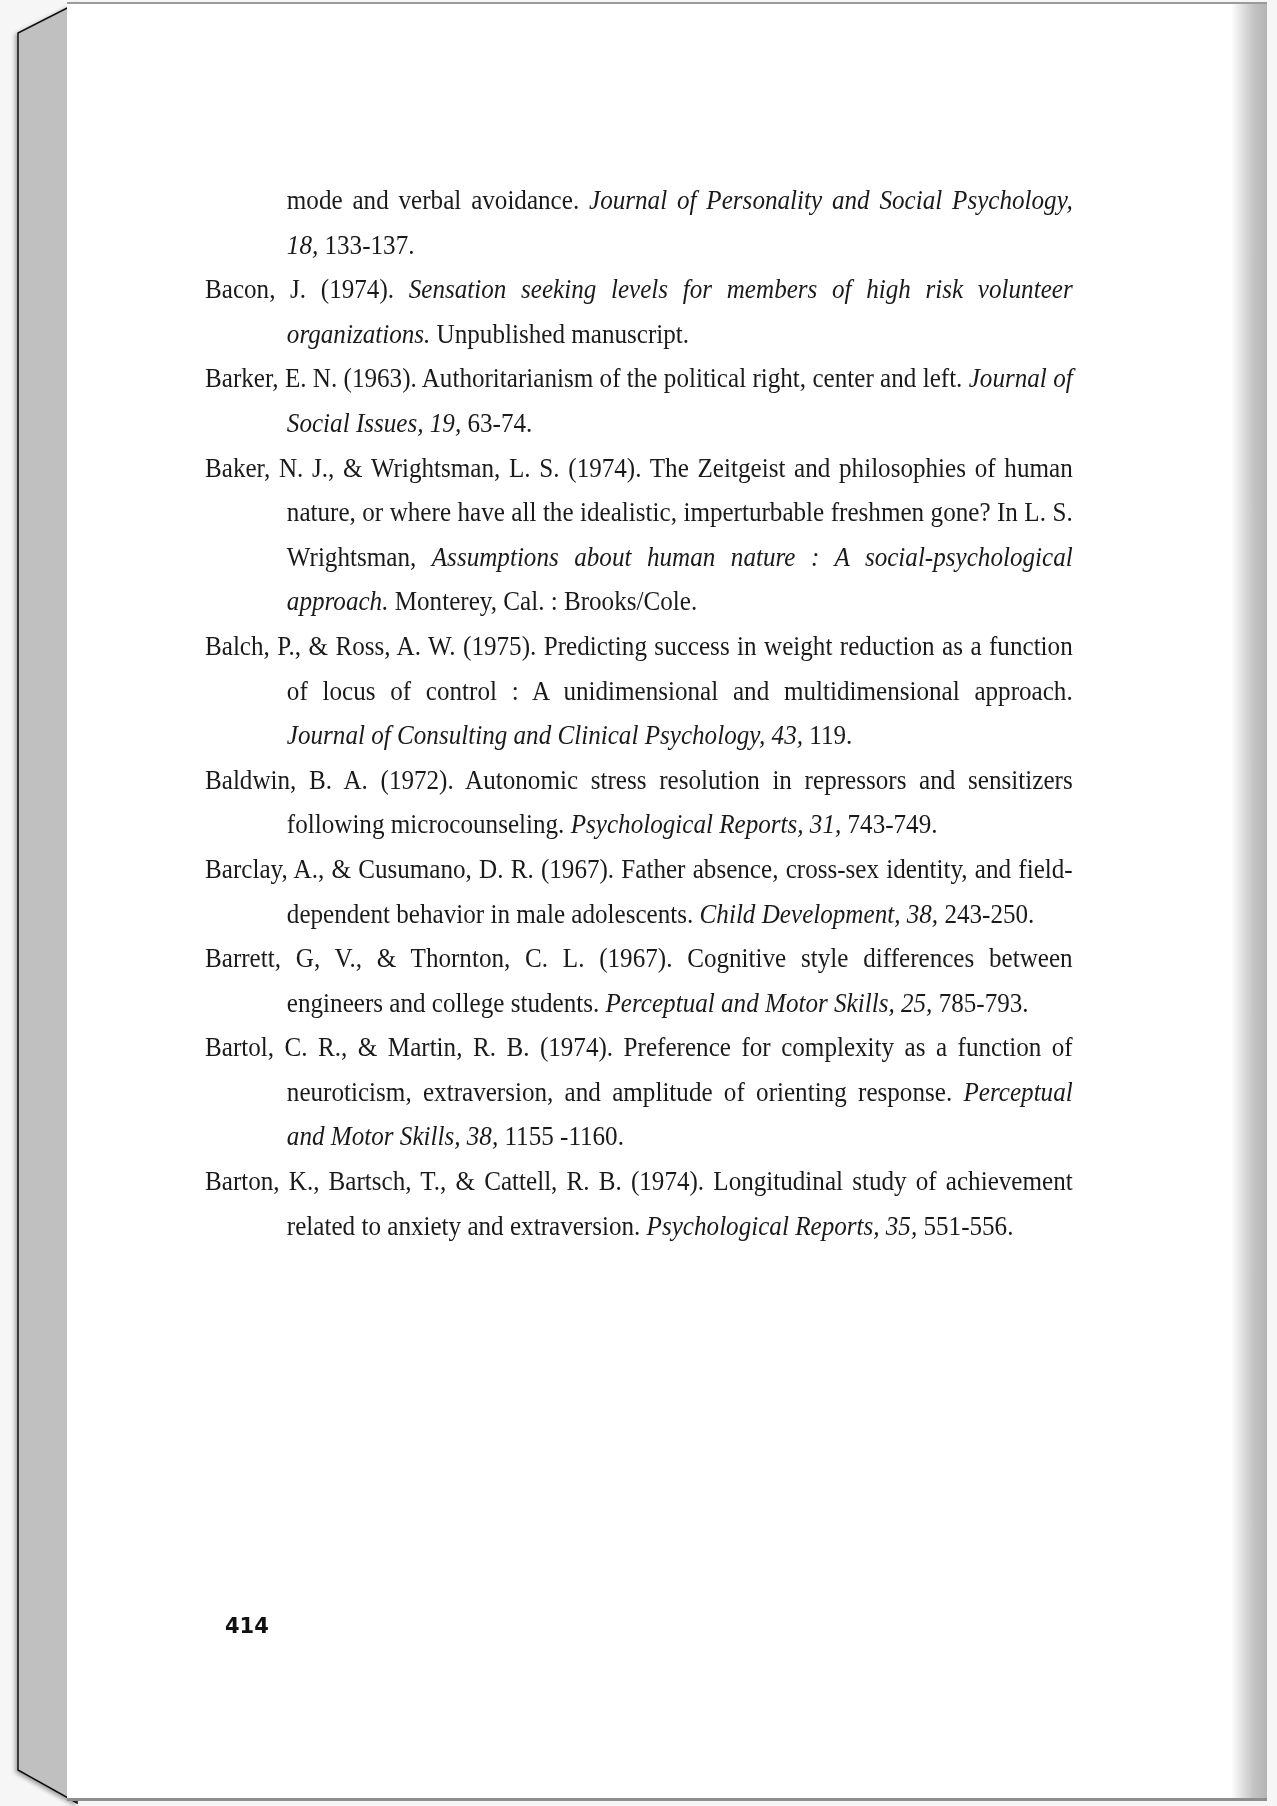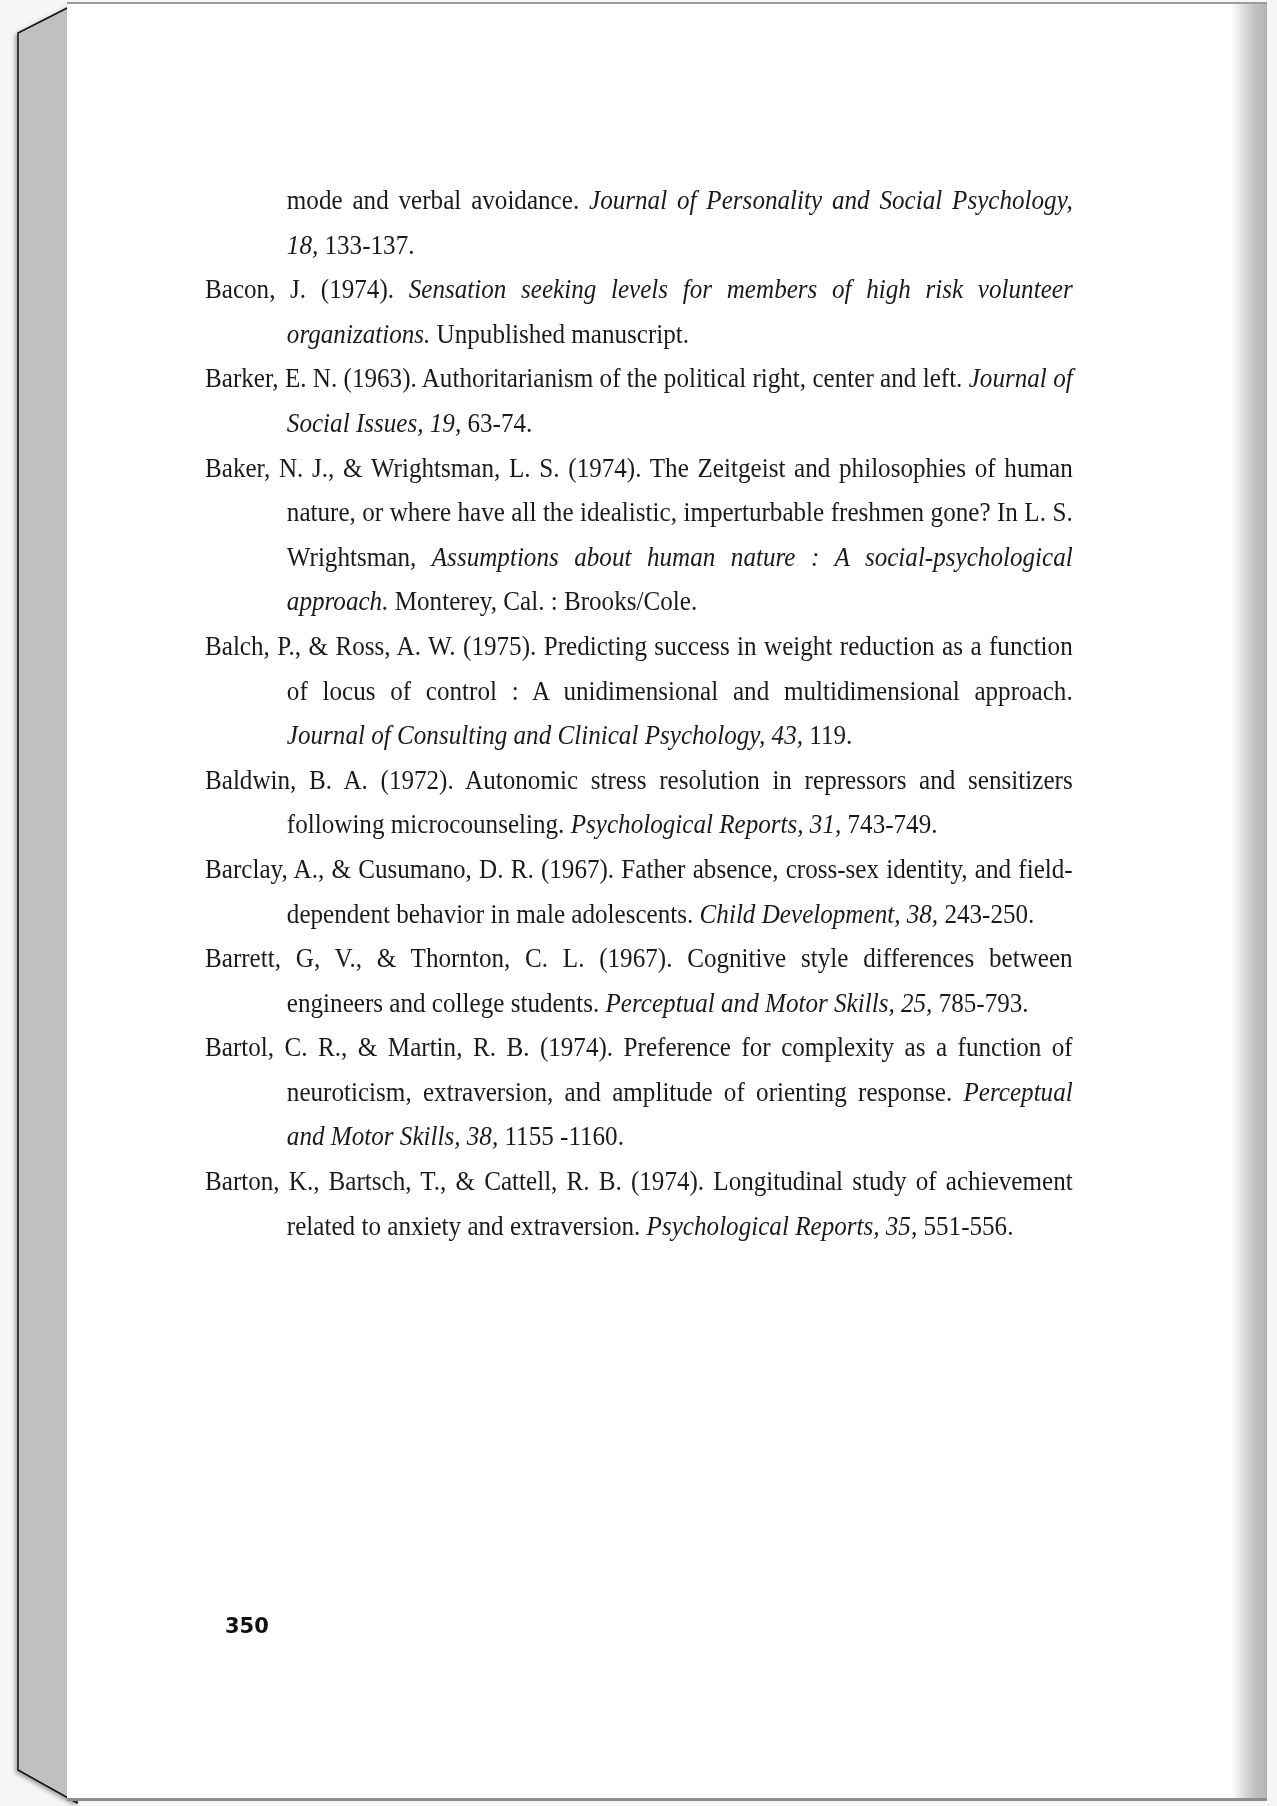--- a/index.html
+++ b/index.html
@@ -98,15 +98,15 @@
         <p class="ref"><span>Barker, E. N. (1963). Authoritarianism of the political right, center and left. </span><i>Journal of Social Issues, 19,</i><span> 63-74.</span></p>
         <p class="ref"><span>Baker, N. J., &amp; Wrightsman, L. S. (1974). The Zeitgeist and philos­ophies of human nature, or where have all the idealistic, imperturbable freshmen gone? In L. S. Wrightsman, </span><i>Assumptions about human nature : A social-psychological approach.</i><span> Monterey, Cal. : Brooks/Cole.</span></p>
         <p class="ref"><span>Balch, P., &amp; Ross, A. W. (1975). Predicting success in weight reduction as a function of locus of control : A unidimen­sional and multidimensional approach. </span><i>Journal of Consult­ing and Clinical Psychology, 43,</i><span> 119.</span></p>
         <p class="ref"><span>Baldwin, B. A. (1972). Autonomic stress resolution in repressors and sensitizers following microcounseling. </span><i>Psychological Reports, 31,</i><span> 743-749.</span></p>
         <p class="ref"><span>Barclay, A., &amp; Cusumano, D. R. (1967). Father absence, cross-sex identity, and field-dependent behavior in male adolescents. </span><i>Child Development, 38,</i><span> 243-250.</span></p>
         <p class="ref"><span>Barrett, G, V., &amp; Thornton, C. L. (1967). Cognitive style differences between engineers and college students. </span><i>Perceptual and Motor Skills, 25,</i><span> 785-793.</span></p>
         <p class="ref"><span>Bartol, C. R., &amp; Martin, R. B. (1974). Preference for complexity as a function of neuroticism, extraversion, and amplitude of orienting response. </span><i>Perceptual and Motor Skills, 38,</i><span> 1155 -1160.</span></p>
         <p class="ref"><span>Barton, K., Bartsch, T., &amp; Cattell, R. B. (1974). Longitudinal study of achievement related to anxiety and extraversion. </span><i>Psycho­logical Reports, 35,</i><span> 551-556.</span></p>
       </div>
 
-    <div class="page-number">350</div>
+    <div class="page-number">414</div>
   </div>
 </div>
 
 </body></html>

